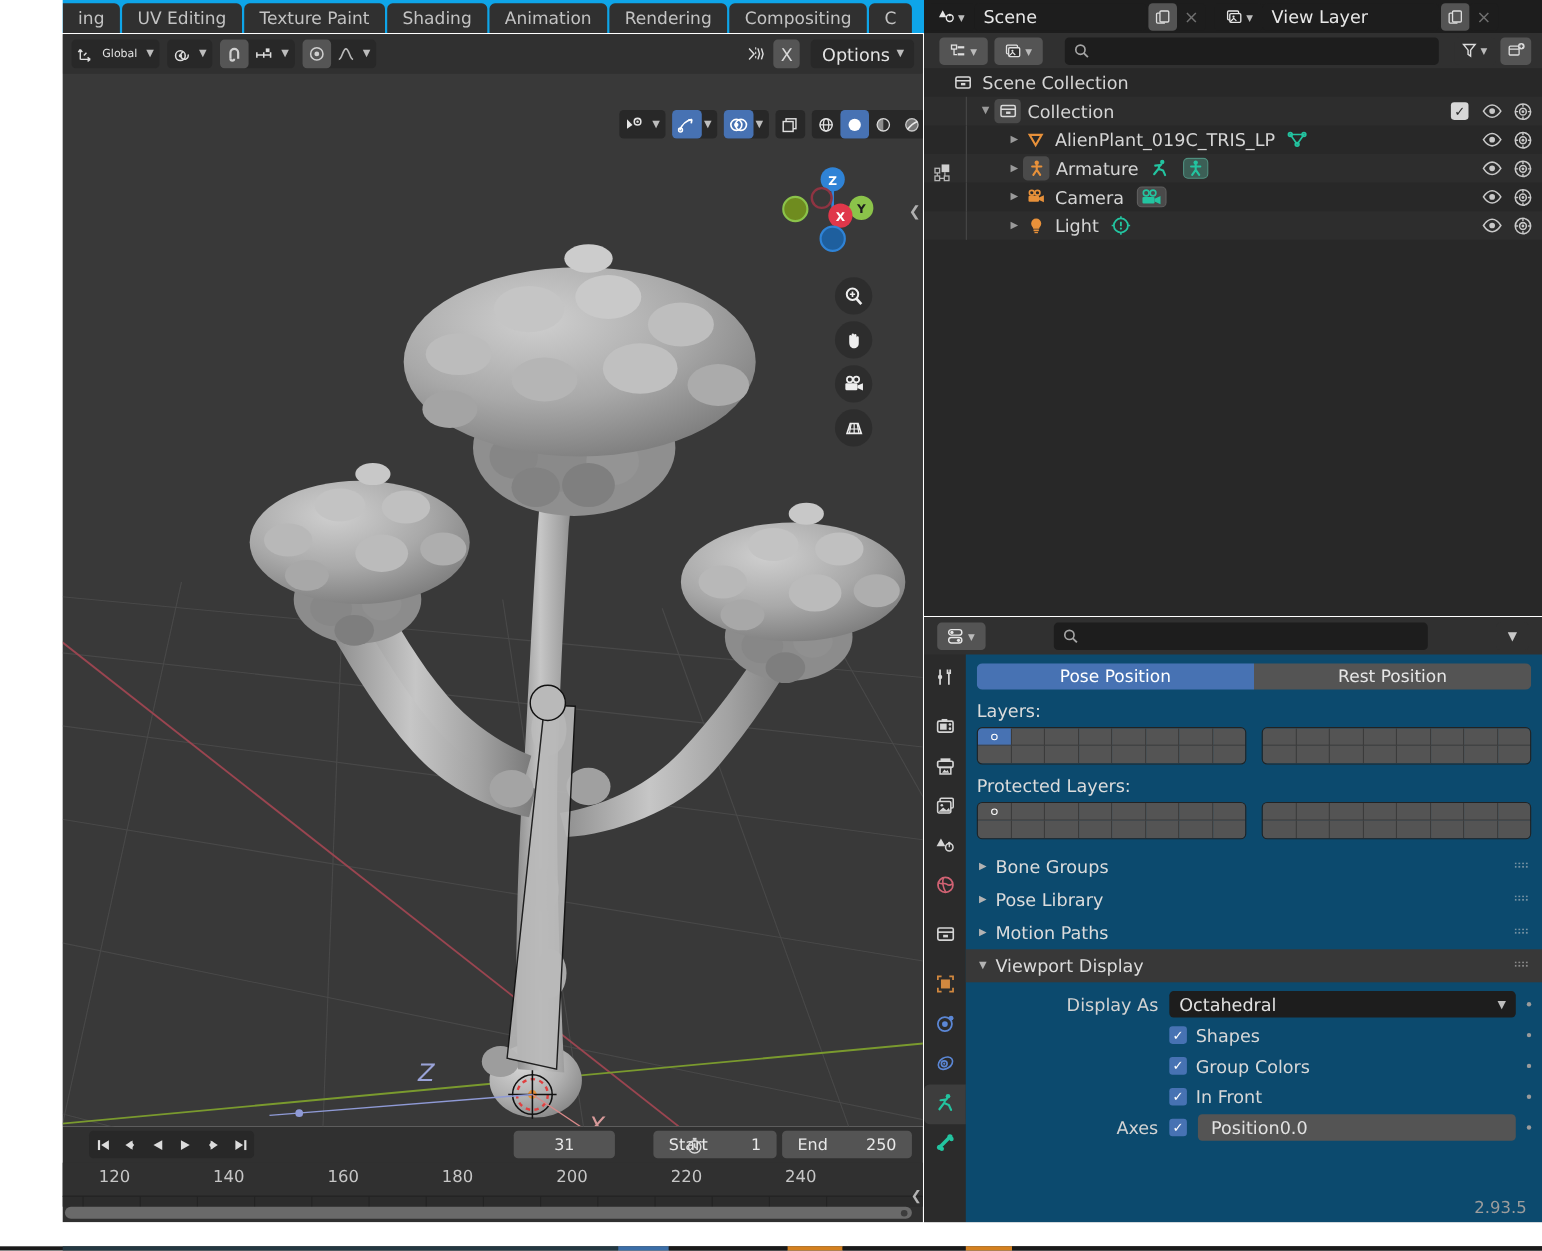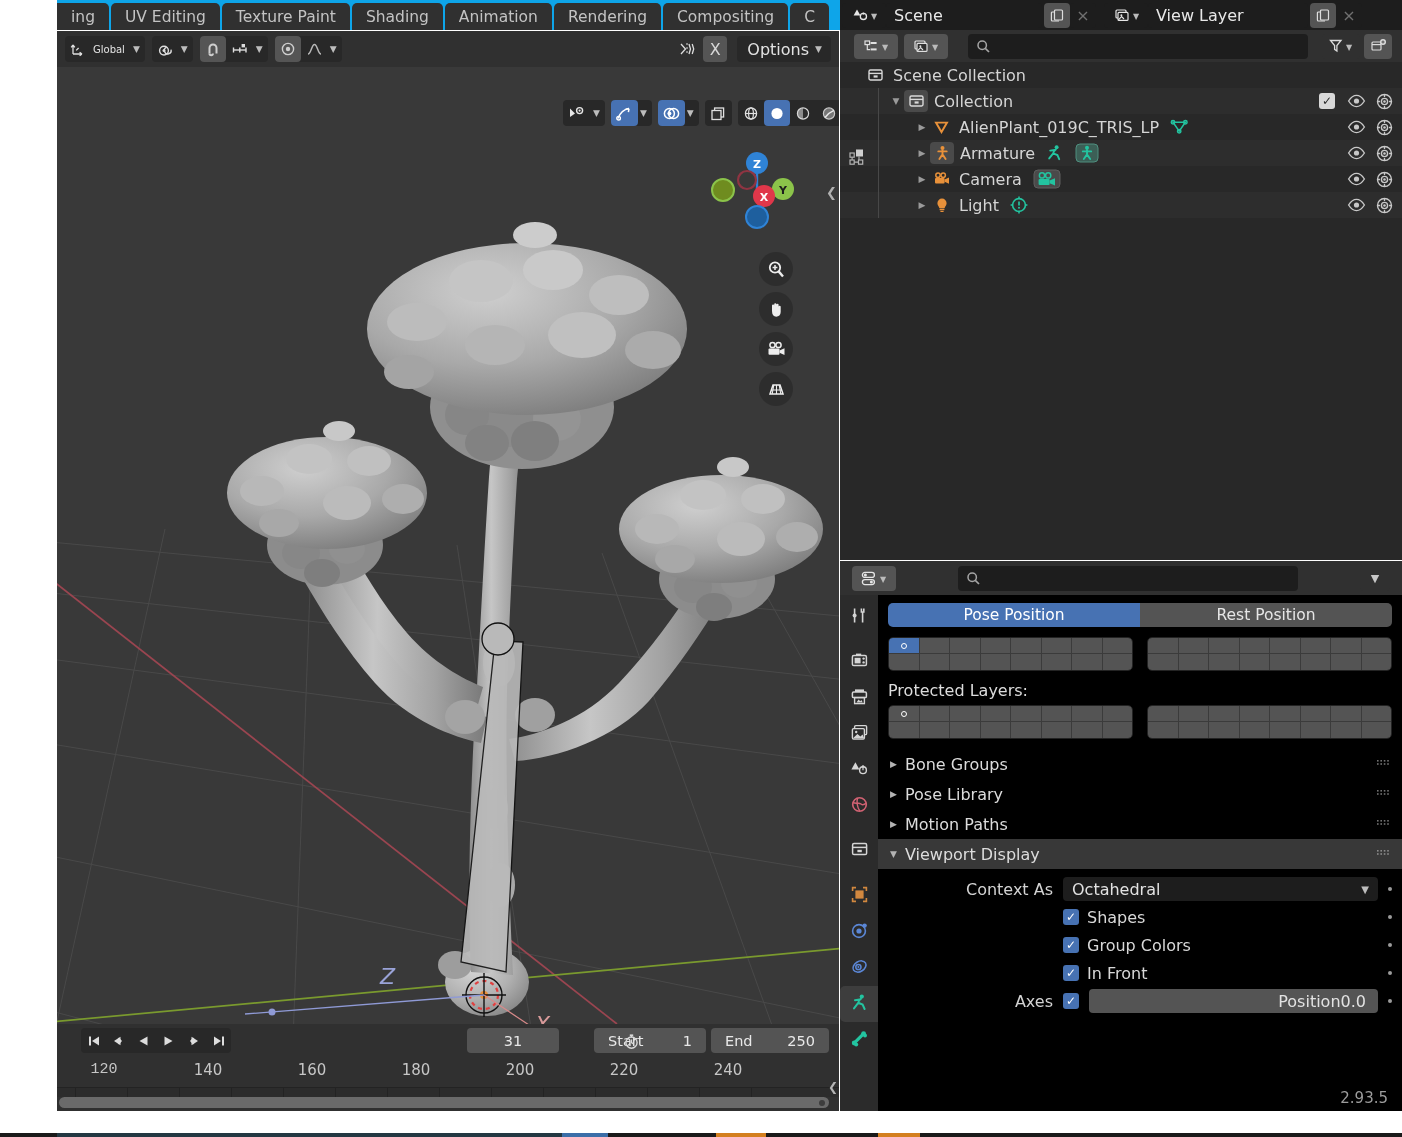--- a/index.html
+++ b/index.html
@@ -81,21 +81,21 @@
   .rcol  { position:absolute; display:flex; align-items:center; gap:0; }
 
   
   #props { left:840px; top:561px; width:562px; height:550px; background:#303030; }
   #prhead{ height:34px; display:flex; align-items:center; background:#303030; padding:0 6px; }
   #prbody{ position:absolute; left:0; top:34px; width:562px; height:516px; display:flex; }
   #prtabs{ width:38px; background:#2b2b2b; padding-top:4px; }
   .ptab  { width:38px; height:36px; display:flex; align-items:center; justify-content:center; }
   .ptab.sel{ background:#3d3d3d; border-radius:5px 0 0 5px; }
   .ptab.sep{ margin-top:9px; }
-  #prmain{ flex:1; background:#000000; padding:8px 0 0 0; position:relative; }
+  #prmain{ flex:1; background:#0c4a6e; padding:8px 0 0 0; position:relative; }
 
   .toggrow{ display:flex; margin:0 10px 10px 10px; border-radius:5px; overflow:hidden; }
   .tog { flex:1; height:24px; display:flex; align-items:center; justify-content:center;
          font-size:15.5px; color:#e6e6e6; background:#545454; }
   .tog.sel{ background:#4772b3; color:#fff; }
   .sectlabel{ font-size:16px; color:#dcdcdc; margin:0 0 5px 10px; }
   .lgrid{ display:flex; gap:14px; margin:0 10px 10px 10px; }
   .lhalf{ flex:1; display:flex; flex-direction:column; border:1px solid #232323;
           border-radius:5px; overflow:hidden; }
   .lrow { display:flex; }
@@ -110,21 +110,21 @@
              font-size:16px; color:#dcdcdc; position:relative; }
   .panelhdr .tri{ font-size:9px; color:#b3b3b3; margin-right:8px; }
   .panelhdr.open{ background:#383838; }
   .grip{ position:absolute; right:12px; top:11px; width:13px; height:8px; opacity:.55; }
 
   .prow{ display:flex; align-items:center; height:28px; padding-right:10px; }
   .plab{ width:185px; text-align:right; font-size:16px; color:#d3d3d3; padding-right:10px; }
   .pdrop{ flex:1; height:24px; background:#1d1d1d; border-radius:4px; display:flex;
           align-items:center; padding:0 9px; color:#e2e2e2; font-size:16px; justify-content:space-between; }
   .pslider{ flex:1; height:24px; background:#545454; border-radius:4px; display:flex;
-            align-items:center; justify-content:flex-end; padding:0 12px;
+            align-items:center; justify-content:flex-start; padding:0 12px;
             color:#e2e2e2; font-size:16px; }
   .chk{ width:16px; height:16px; border-radius:3px; background:#4772b3; display:flex;
         align-items:center; justify-content:center; color:#fff; font-size:12px; flex:none; }
   .chk.off{ background:#666666; }
   .ptxt{ font-size:16px; color:#d8d8d8; margin-left:8px; }
   .anim{ width:4px; height:4px; border-radius:50%; background:#9b9b9b; margin-left:10px; flex:none; }
 
   #version{ position:absolute; right:14px; bottom:4px; font-size:15px; color:#9c9c9c; }
 
   
@@ -526,21 +526,21 @@
       <span>Start</span>
       <span>1</span>
     </div>
     <div class="fld" style="width:118px;margin-left:5px;margin-right:4px;justify-content:space-between;padding:0 14px;">
       <span>End</span>
       <span>250</span>
     </div>
   </div>
 
   <div id="tlruler">
-        <div class="tick" style="left: 47px; font-family: Liberation Mono, monospace;">120</div>
+        <div class="tick" style="left: 47px;">120</div>
         <div class="tick" style="left: 151px;">140</div>
         <div class="tick" style="left: 255px;">160</div>
         <div class="tick" style="left: 359px;">180</div>
         <div class="tick" style="left: 463px;">200</div>
         <div class="tick" style="left: 567px;">220</div>
         <div class="tick" style="left: 671px;">240</div>
       </div>
   <div id="tlstrip">
         <div class="tsep" style="left: 18px;"></div>
         <div class="tsep" style="left: 70px;"></div>
@@ -967,20 +967,21 @@
               </svg></span>
           </div>
         </div>
     <div id="prmain">
 
       <div class="toggrow">
         <span class="tog sel">Pose Position</span>
         <span class="tog">Rest Position</span>
       </div>
 
+      <div class="sectlabel">Layers:</div>
       <div class="lgrid" id="layers-grid">
             <div class="lhalf">
               <div class="lrow">
                 <div class="lcell sel">
                   <span class="dot"></span>
                 </div>
                 <div class="lcell"></div>
                 <div class="lcell"></div>
                 <div class="lcell"></div>
                 <div class="lcell"></div>
@@ -1132,21 +1133,21 @@
                 <rect x="10.2" y="0" width="1.6" height="1.6"></rect>
                 <rect x="0" y="3.2" width="1.6" height="1.6"></rect>
                 <rect x="3.4" y="3.2" width="1.6" height="1.6"></rect>
                 <rect x="6.8" y="3.2" width="1.6" height="1.6"></rect>
                 <rect x="10.2" y="3.2" width="1.6" height="1.6"></rect>
               </g>
             </svg>
       </div>
 
       <div class="prow" style="margin-top:6px;">
-        <span class="plab">Context As</span>
+        <span class="plab">Display As</span>
         <span class="pdrop">
           <span>Octahedral</span>
           <span style="font-size:10px;color:#bdbdbd;">▼</span>
         </span>
         <span class="anim"></span>
       </div>
 
 
       <div class="prow">
         <span class="plab"></span>

